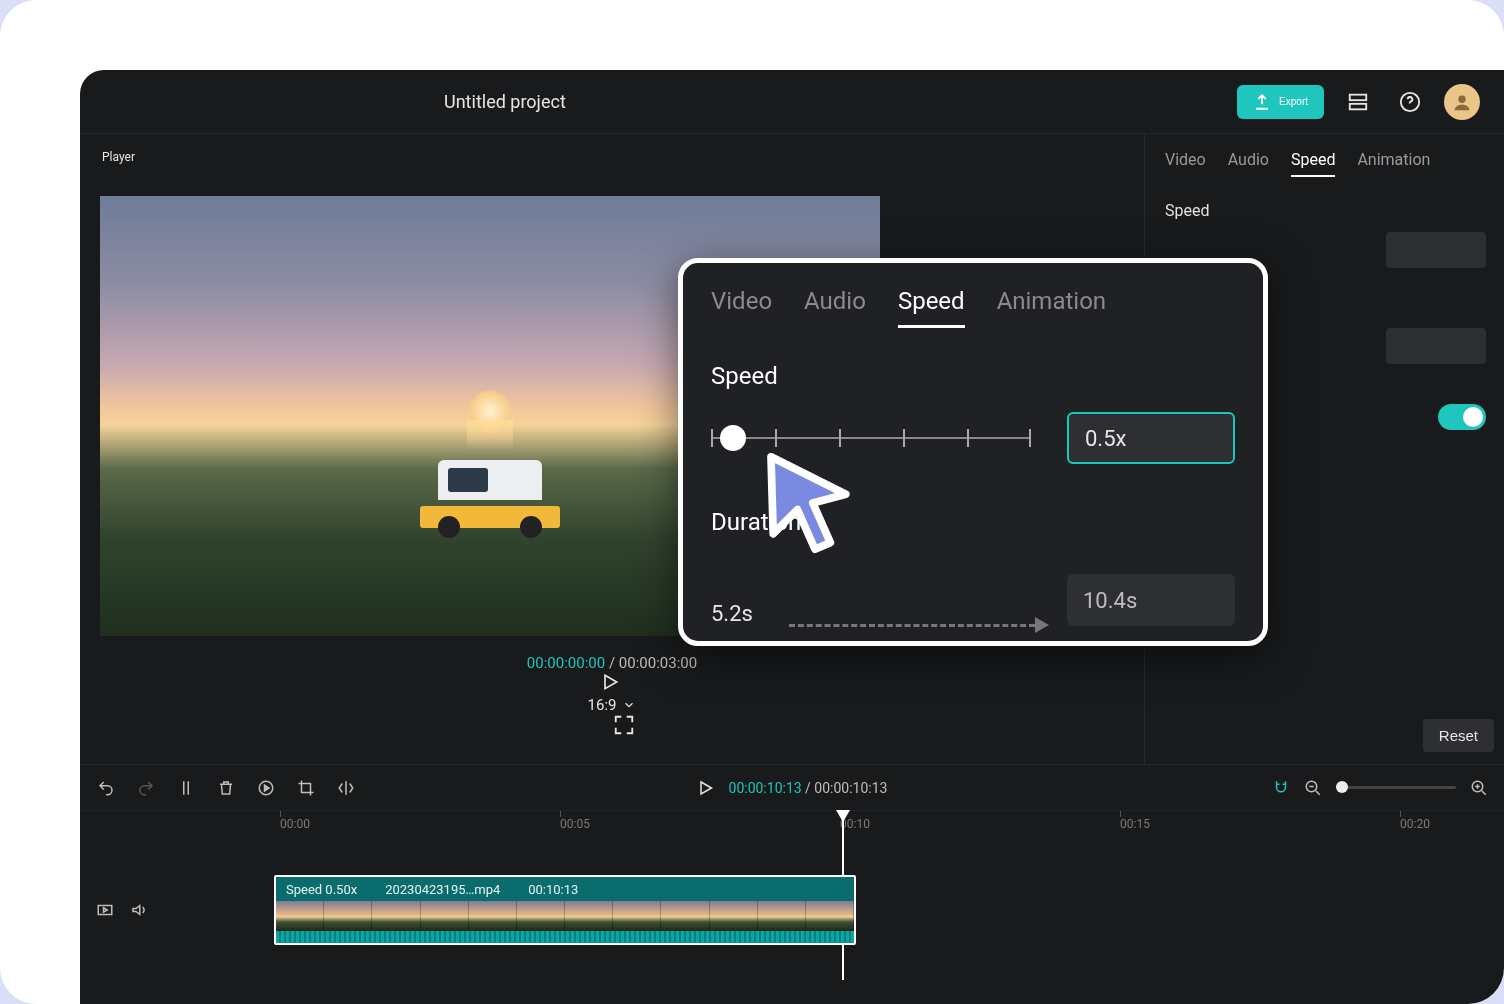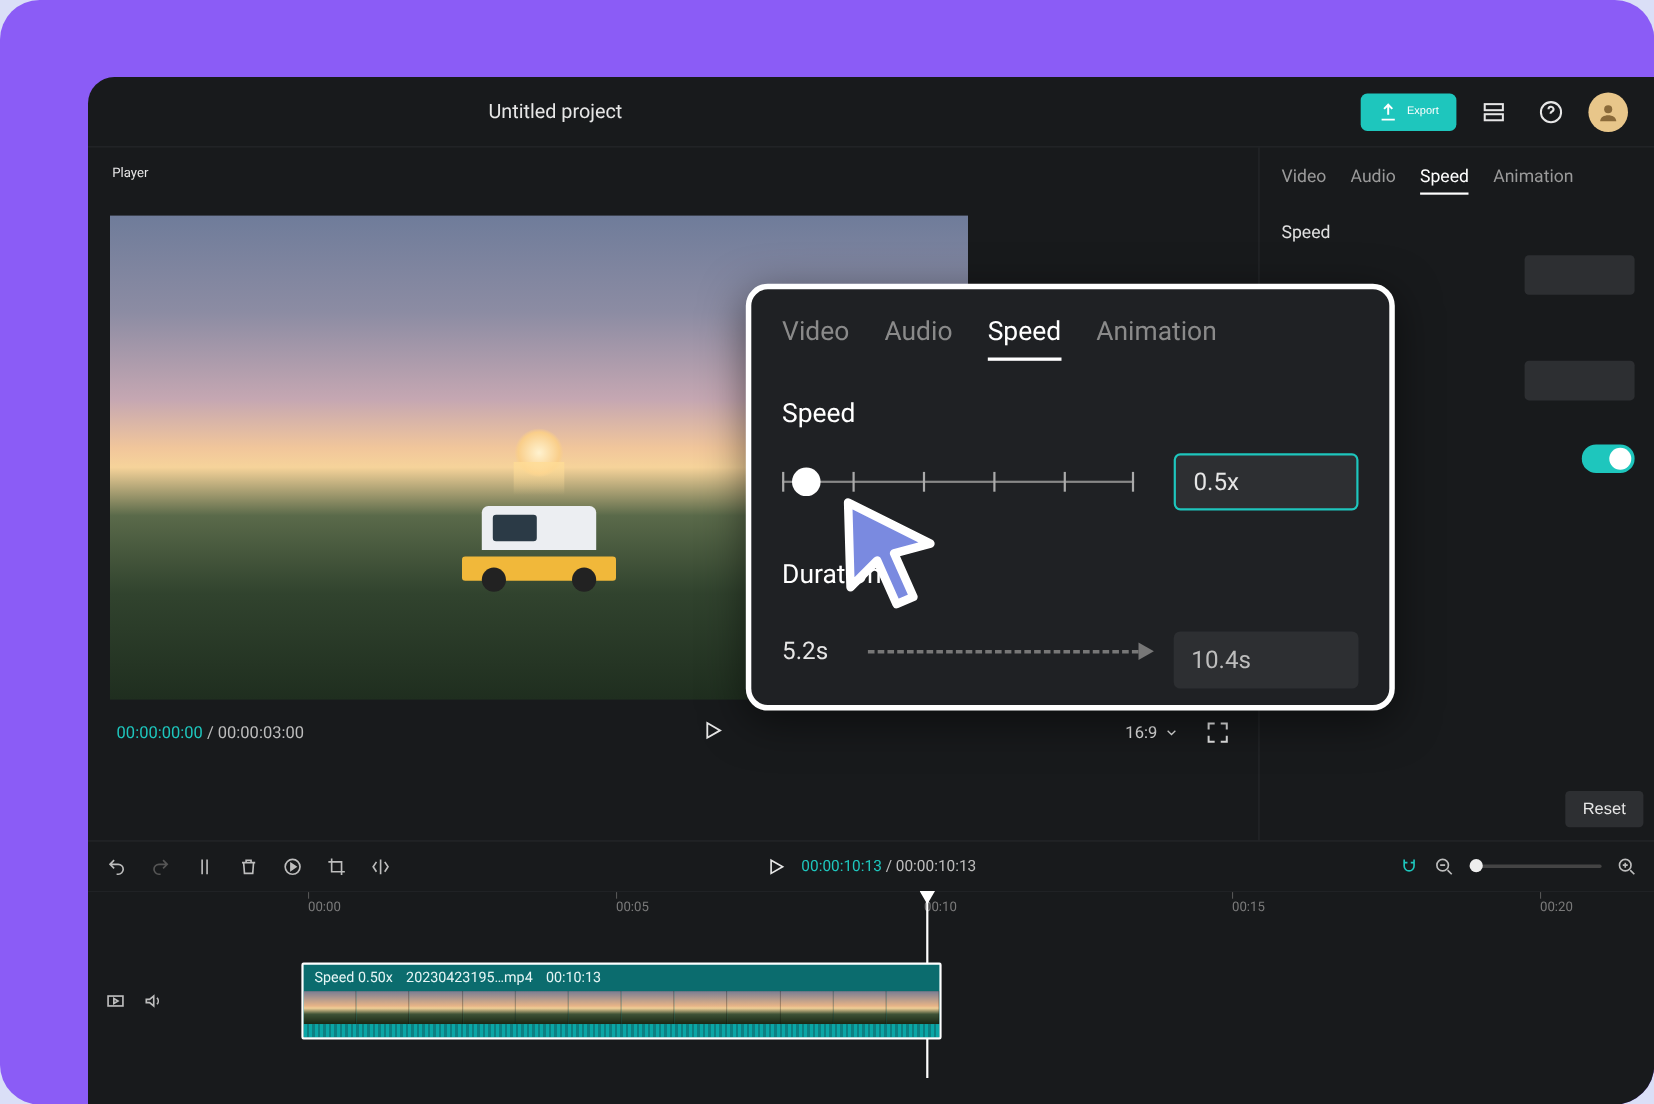--- a/index.html
+++ b/index.html
@@ -9,21 +9,21 @@
   width: 1504px;
   height: 1004px;
   overflow: hidden;
   position: relative;
 }
 .page-wrap {
   border-radius: 36px;
   overflow: hidden;
   width: 1504px;
   height: 1004px;
-  background: #8b5cf6;
+  background: #ffffff;
   position: relative;
 }
 .app {
   position: absolute;
   top: 70px;
   left: 80px;
   right: 0;
   bottom: 0;
   background: #181a1c;
   border-top-left-radius: 24px;
@@ -128,20 +128,21 @@
 }
 .van .top { position:absolute; left:18px; top:0; width:104px; height:40px; background:#eceef2; border-radius:6px 6px 0 0;}
 .van .top::after{content:"";position:absolute;left:10px;top:8px;width:40px;height:24px;background:#2b3a46;border-radius:3px;}
 .van .bottom { position:absolute; left:0; bottom:10px; width:140px; height:22px; background:#f1b83a; border-radius:3px;}
 .van .wheel1,.van .wheel2{position:absolute;bottom:0;width:22px;height:22px;border-radius:50%;background:#222;}
 .van .wheel1{left:18px;} .van .wheel2{right:18px;}
 .player-controls {
   display: flex;
   align-items: center;
   padding: 18px 6px 0 6px;
+  flex-direction: column;
 }
 .timecode { font-size: 15px; }
 .timecode .cur { color: #1ec6bd; }
 .timecode .sep, .timecode .total { color: #bdbdbd; }
 .play-btn {
   margin-left: auto;
   margin-right: auto;
   width: 24px; height: 24px;
   cursor: pointer;
 }
@@ -237,21 +238,21 @@
   height: 70px;
   background: #0d7f82;
   border: 2px solid #fff;
   border-radius: 2px;
   display:flex; flex-direction:column;
   overflow:hidden;
   position:relative;
 }
 .clip-header {
   height: 24px;
-  display:flex; align-items:center; gap:12px; padding: 0 10px;
+  display:flex; align-items:center; gap:28px; padding: 0 10px;
   font-size: 13px; color:#e6f5f5;
   background: rgba(0,0,0,0.15);
 }
 .clip-thumbs { flex:1; display:flex; }
 .clip-thumbs .th {
   flex:1; background: linear-gradient(to bottom,#7a7d93 0%, #e7b487 45%, #f0cf97 52%, #3d5236 70%, #1a2716 100%);
   border-right:1px solid rgba(0,0,0,0.25);
 }
 .clip-audio {
   height:12px;
@@ -286,21 +287,21 @@
 .slider-tick { position:absolute; top:6px; width:2px; height:18px; background:#aaa; }
 .slider-cap { position:absolute; top:6px; width:2px; height:18px; background:#aaa; }
 .slider-knob {
   position:absolute; top:50%; transform:translate(-50%,-50%);
   width:26px; height:26px; background:#fff; border-radius:50%;
 }
 .speed-input {
   width: 168px; height:52px; background:#2d2f32; border:2px solid #1ec6bd; border-radius:6px;
   color:#e6e6e6; font-size:22px; display:flex; align-items:center; padding:0 16px;
 }
-.duration-row { display:flex; align-items:center; gap:18px; }
+.duration-row { display:flex; align-items:flex-end; gap:18px; }
 .duration-from { font-size:22px; color:#e6e6e6; width:60px;}
 .duration-arrow {
   flex:1; height: 2px; position:relative;
 }
 .duration-arrow::before{
   content:""; position:absolute; left:0; right:14px; top:0; border-top:3px dashed #777;
 }
 .duration-arrow::after{
   content:""; position:absolute; right:0; top:-7px;
   border-left:14px solid #777; border-top:8px solid transparent; border-bottom:8px solid transparent;

